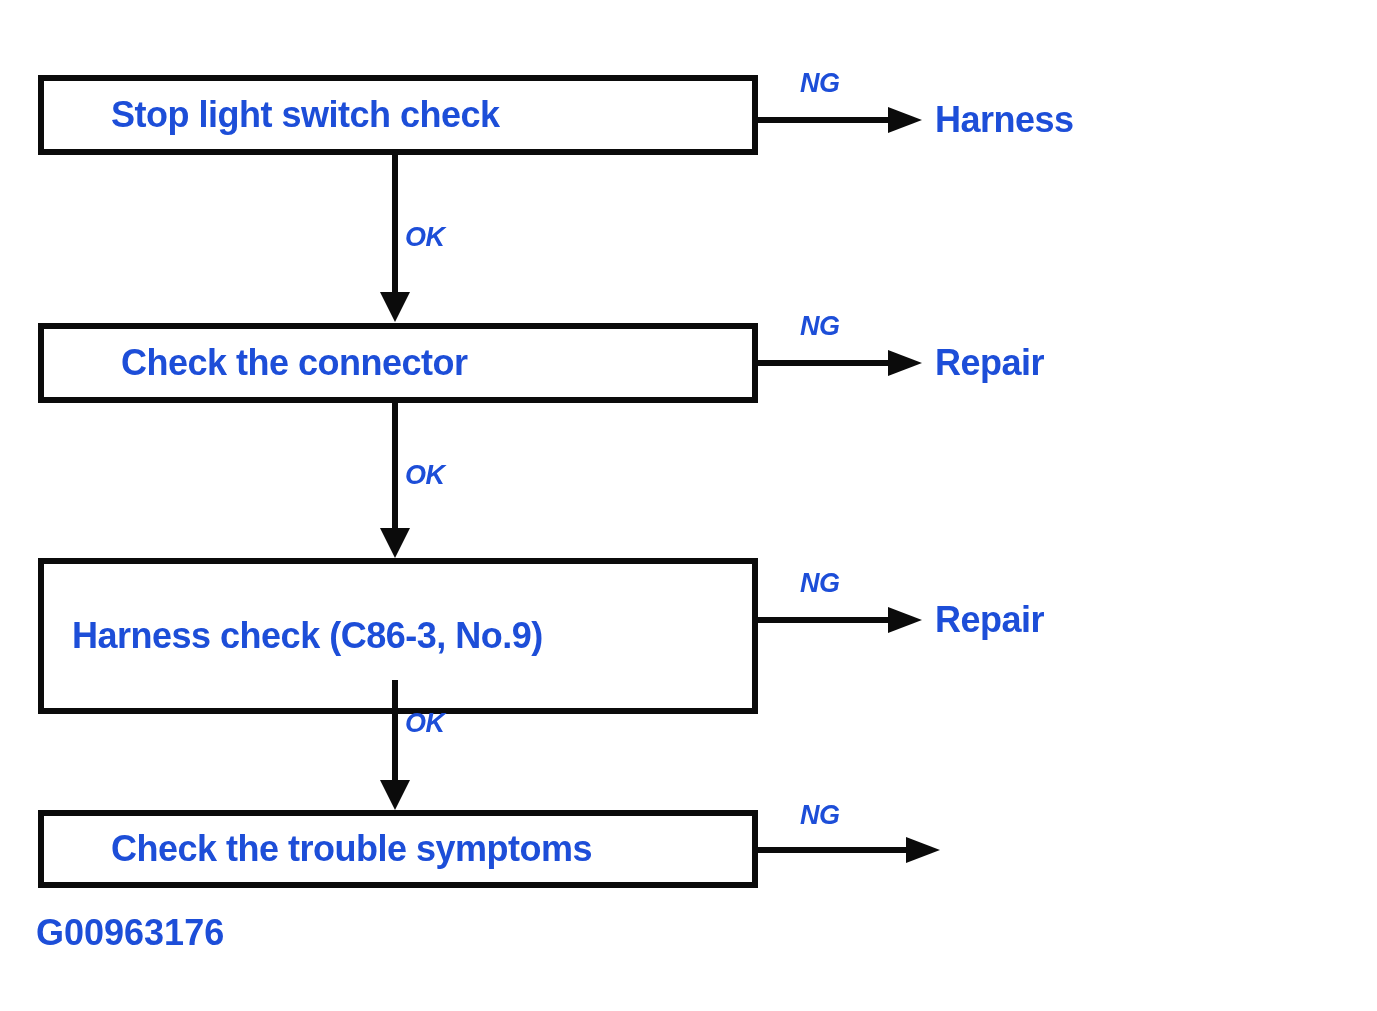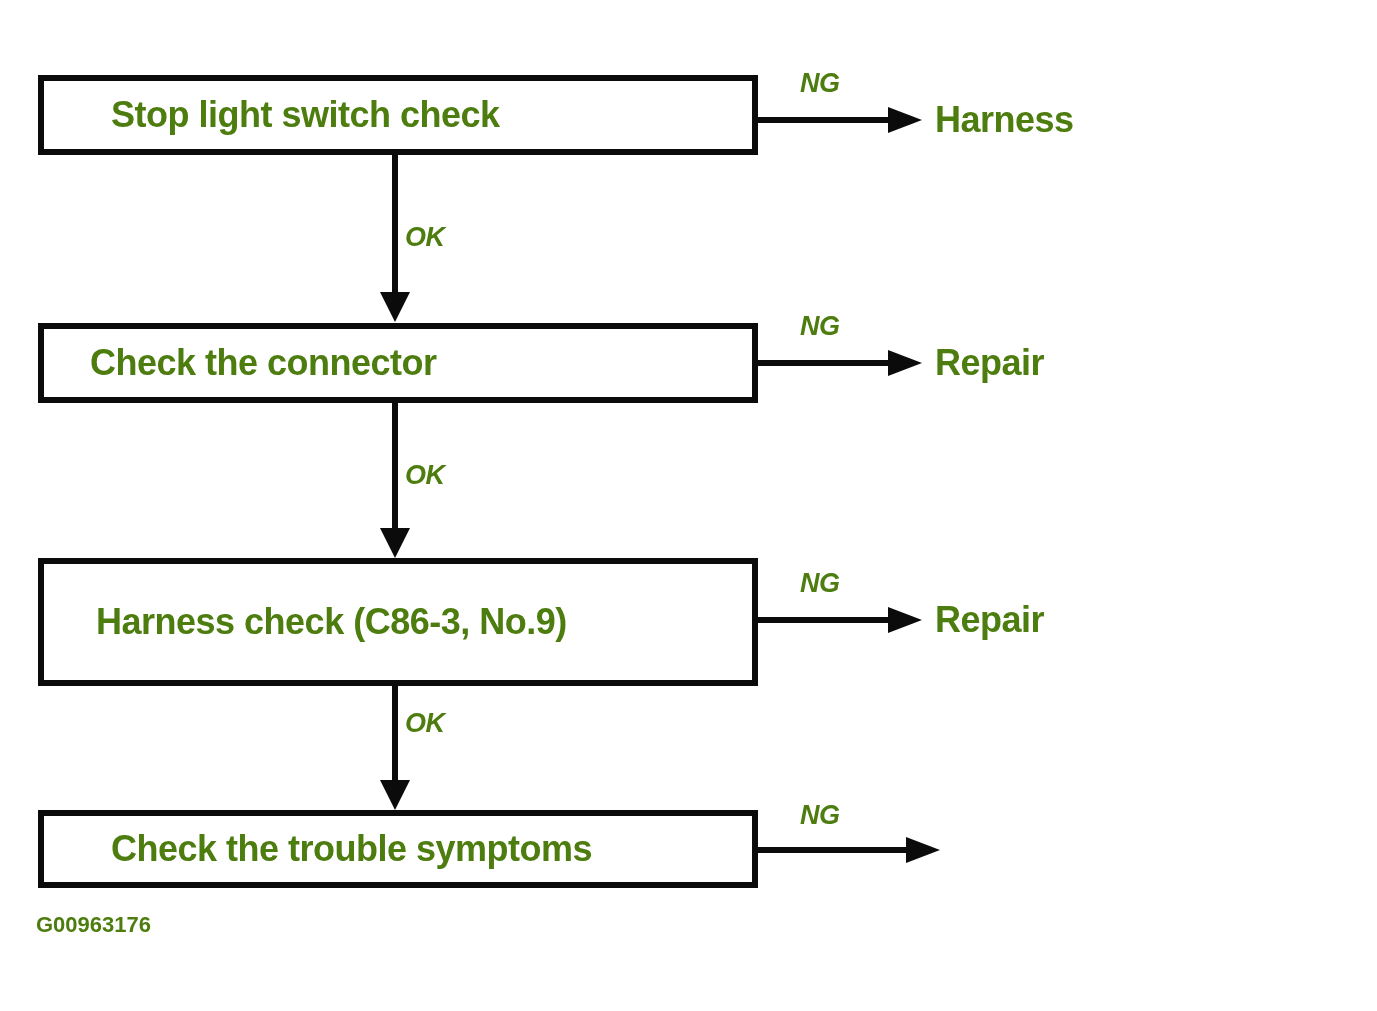--- a/index.html
+++ b/index.html
@@ -6,21 +6,21 @@
     margin: 0;
     padding: 0;
     background: #ffffff;
   }
   #canvas {
     position: relative;
     width: 1377px;
     height: 1011px;
     background: #ffffff;
     font-family: "Liberation Sans", sans-serif;
-    color: #4d7c0f;
+    color: #1d4ed8;
     overflow: hidden;
   }
   .pbox {
     position: absolute;
     border: 6px solid #0b0b0b;
     background: #ffffff;
     box-sizing: border-box;
     display: flex;
     align-items: center;
   }
@@ -67,21 +67,21 @@
   .action {
     position: absolute;
     font-size: 36px;
     font-weight: bold;
     letter-spacing: -0.5px;
     line-height: 44px;
     white-space: nowrap;
   }
   .caption {
     position: absolute;
-    font-size: 22px;
+    font-size: 36px;
     font-weight: bold;
     letter-spacing: 0;
     white-space: nowrap;
   }
   .two-line .btext { display: block; }
 </style>
 </head>
 <body>
 
 <div id="canvas">
@@ -92,34 +92,34 @@
 
   <div class="hline" style="left:758px; top:117px; width:130px;"></div>
   <div class="ah-right" style="left:888px; top:107px;"></div>
   <div class="lbl" style="left:800px; top:66px;">NG</div>
   <div class="action" style="left:935px; top:98px;">Harness</div>
 
   <div class="vline" style="left:392px; top:155px; height:137px;"></div>
   <div class="ah-down" style="left:380px; top:292px;"></div>
   <div class="lbl" style="left:405px; top:220px;">OK</div>
 
-  <div class="pbox" style="left:38px; top:323px; width:720px; height:80px; padding-left:46px;">
+  <div class="pbox" style="left:38px; top:323px; width:720px; height:80px; padding-left:77px;">
     <span class="btext">Check the connector</span>
   </div>
 
   <div class="hline" style="left:758px; top:360px; width:130px;"></div>
   <div class="ah-right" style="left:888px; top:350px;"></div>
   <div class="lbl" style="left:800px; top:309px;">NG</div>
   <div class="action" style="left:935px; top:341px;">Repair</div>
 
   <div class="vline" style="left:392px; top:403px; height:125px;"></div>
   <div class="ah-down" style="left:380px; top:528px;"></div>
   <div class="lbl" style="left:405px; top:458px;">OK</div>
 
-  <div class="pbox two-line" style="left:38px; top:558px; width:720px; height:128px; padding-left:52px;">
+  <div class="pbox two-line" style="left:38px; top:558px; width:720px; height:156px; padding-left:28px;">
     <div>
       <span class="btext">Harness check (C86-3, No.9)</span>
     </div>
   </div>
 
   <div class="hline" style="left:758px; top:617px; width:130px;"></div>
   <div class="ah-right" style="left:888px; top:607px;"></div>
   <div class="lbl" style="left:800px; top:566px;">NG</div>
   <div class="action" style="left:935px; top:598px;">Repair</div>
 

